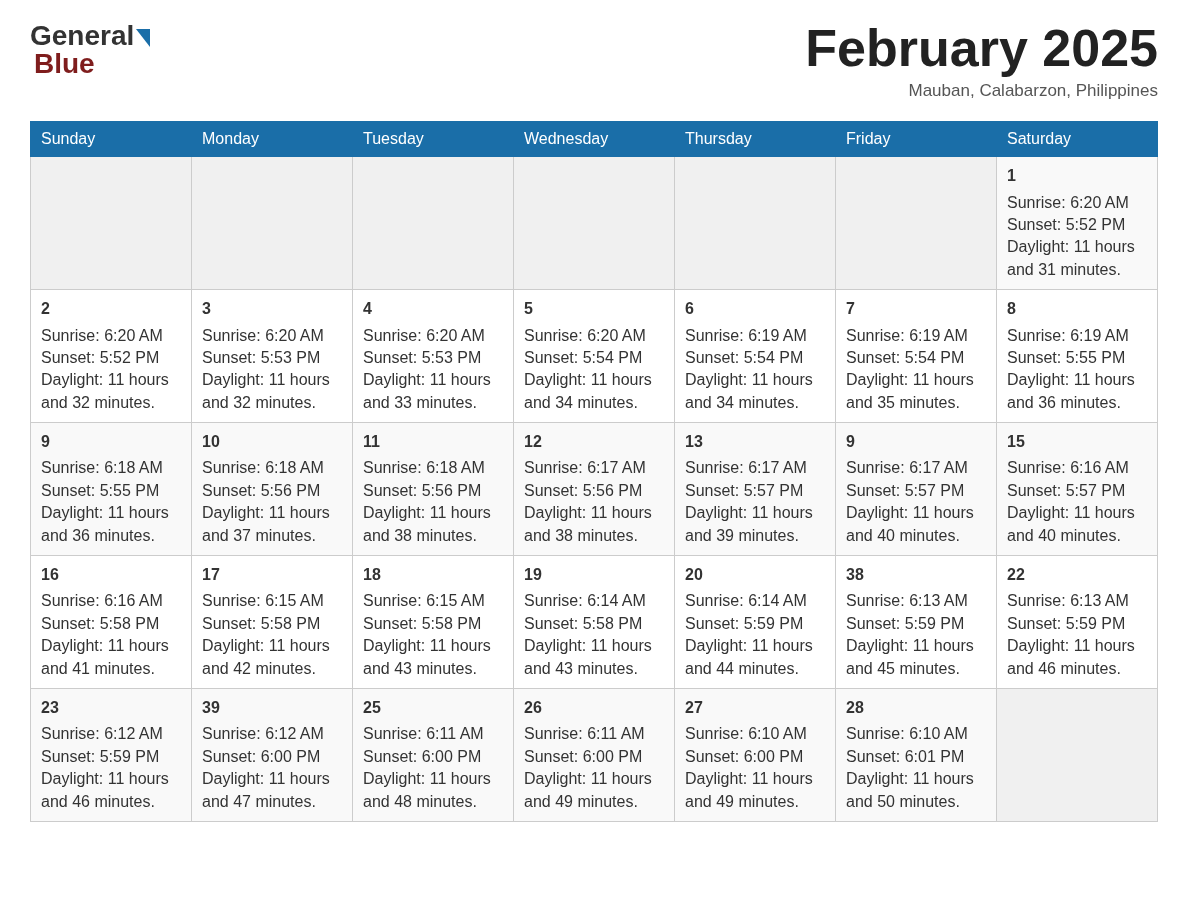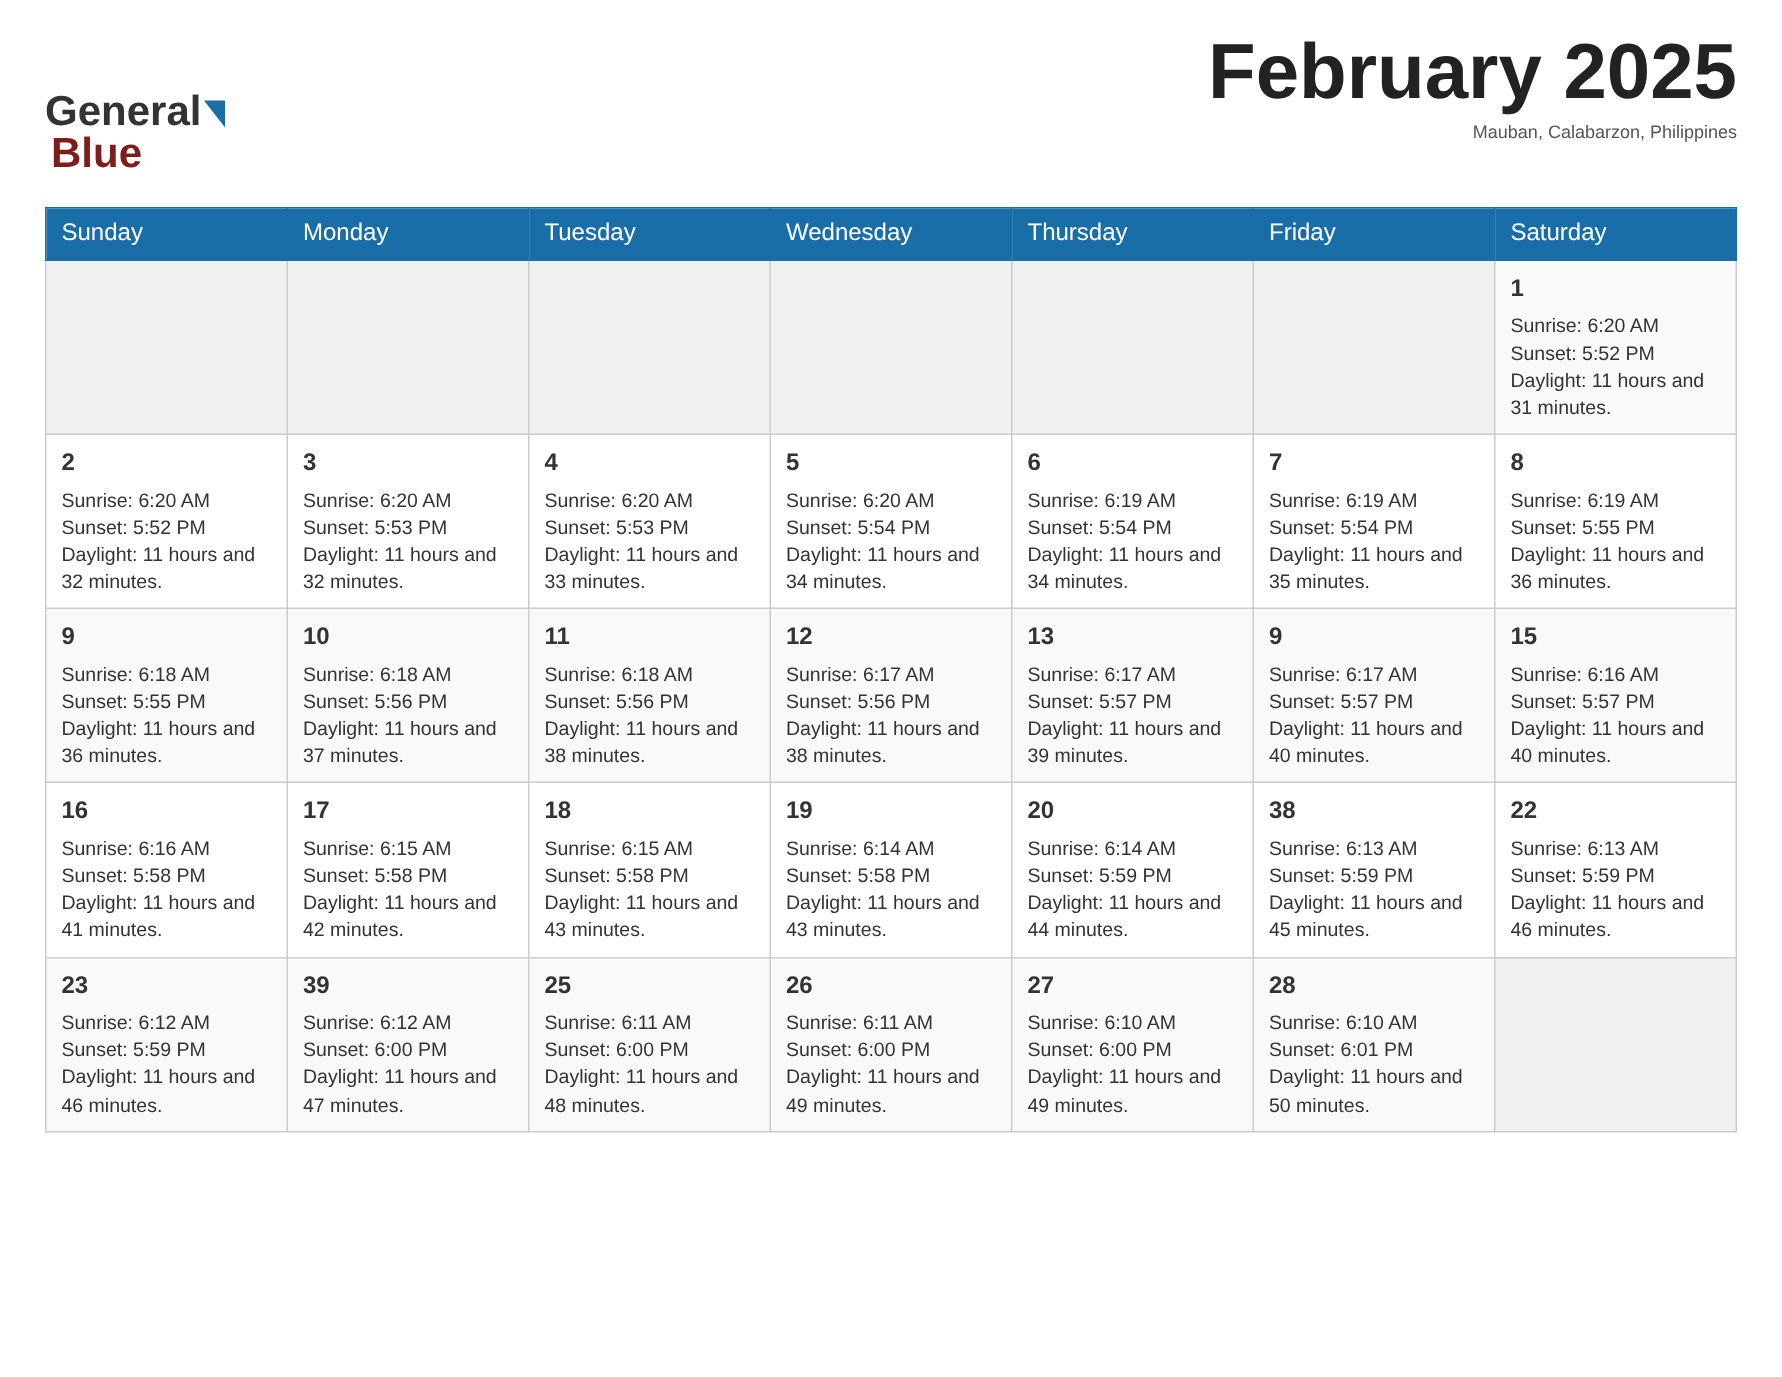--- a/index.html
+++ b/index.html
@@ -47,21 +47,21 @@
     .title-block {
       text-align: right;
     }
     .calendar-title {
       font-size: 52px;
       font-weight: bold;
       color: #222;
       line-height: 1.1;
     }
     .calendar-subtitle {
-      font-size: 12px;
+      font-size: 17px;
       color: #555;
       margin-top: 4px;
     }
     .calendar {
       width: 100%;
       border-collapse: collapse;
       border: 1px solid #aaa;
     }
     .calendar thead tr th {
       background-color: #1a6ea8;
@@ -88,35 +88,34 @@
     .calendar tbody tr:nth-child(even) td {
       background-color: #fff;
     }
     .day-num {
       font-size: 16px;
       font-weight: bold;
       display: block;
       margin-bottom: 4px;
     }
     .day-info {
-      font-size: 13px;
+      font-size: 16px;
       color: #333;
     }
     .empty-cell {
       background-color: #f0f0f0 !important;
     }
     .logo-wrapper {
       display: flex;
       flex-direction: row;
       align-items: center;
     }
     .logo-text-block {
       display: flex;
       flex-direction: column;
-      margin-top: 38px;
     }
     .logo-gen-line {
       display: flex;
       align-items: center;
     }
   </style>
 </head>
 <body>
 
 <div class="header">

